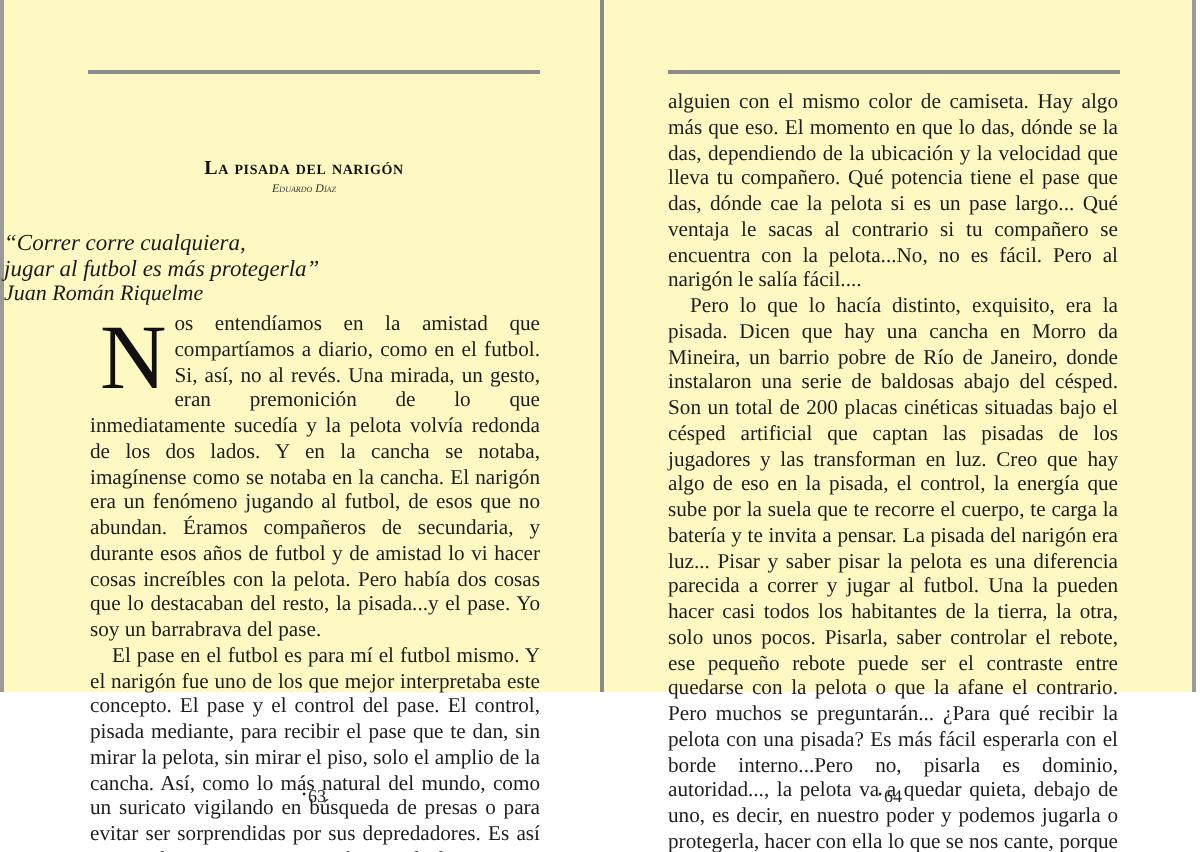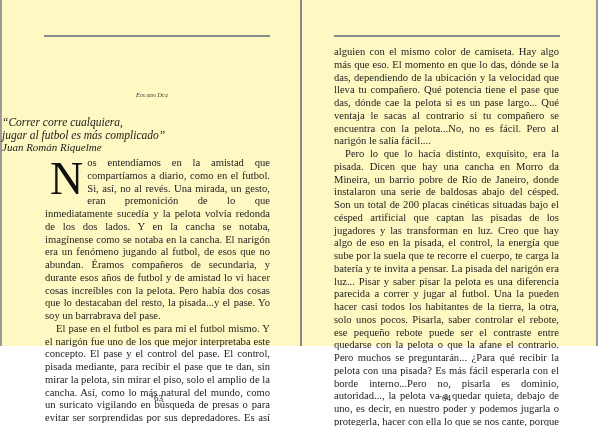--- a/index.html
+++ b/index.html
@@ -34,24 +34,25 @@
     font-size:9px; color:#222; }
   .left .folio { left:6px; }
   .right .folio { left:-4px; }
   .folio .dot { font-size:6px; vertical-align:2px; margin-right:1px; }
 </style>
 </head>
 <body>
 
 <div class="page left">
   <div class="rule"></div>
+  <div class="title">La pisada del narigón</div>
   <div class="author">Eduardo Díaz</div>
   <div class="quote">
     <div>“Correr corre cualquiera,</div>
-    <div>jugar al futbol es más complicado”</div>
+    <div>jugar al futbol es más protegerla”</div>
     <div class="attr">Juan Román Riquelme</div>
   </div>
   <div class="body-text">
     <p class="first"><span class="dropcap">N</span><span>os entendíamos en la amistad que compartíamos a diario, como en el futbol. Si, así, no al revés. Una mirada, un gesto, eran premonición de lo que inmediatamente sucedía y la pelota volvía redonda de los dos lados. Y en la cancha se notaba, imagínense como se notaba en la cancha. El narigón era un fenómeno jugando al futbol, de esos que no abundan. Éramos compañeros de secundaria, y durante esos años de futbol y de amistad lo vi hacer cosas increíbles con la pelota. Pero había dos cosas que lo destacaban del resto, la pisada...y el pase. Yo soy un barrabrava del pase.</span></p>
     <p>El pase en el futbol es para mí el futbol mismo. Y el narigón fue uno de los que mejor interpretaba este concepto. El pase y el control del pase. El control, pisada mediante, para recibir el pase que te dan, sin mirar la pelota, sin mirar el piso, solo el amplio de la cancha. Así, como lo más natural del mundo, como un suricato vigilando en búsqueda de presas o para evitar ser sorprendidas por sus depredadores. Es así que recibe y mientras ya está mirando lo que pasa con sus compañeros. Acompañado de la precisión en la pegada, pero no en la pegada al arco, porque el pase también es pegada, visión estratégica para saber dónde y cuándo debería ir el pase, para entregarlo. Parece fácil. No es fácil. No siempre es solo dársela a</p>
   </div>
   <div class="folio"><span class="dot">•</span><span>63</span></div>
 </div>
 
 <div class="page right">

